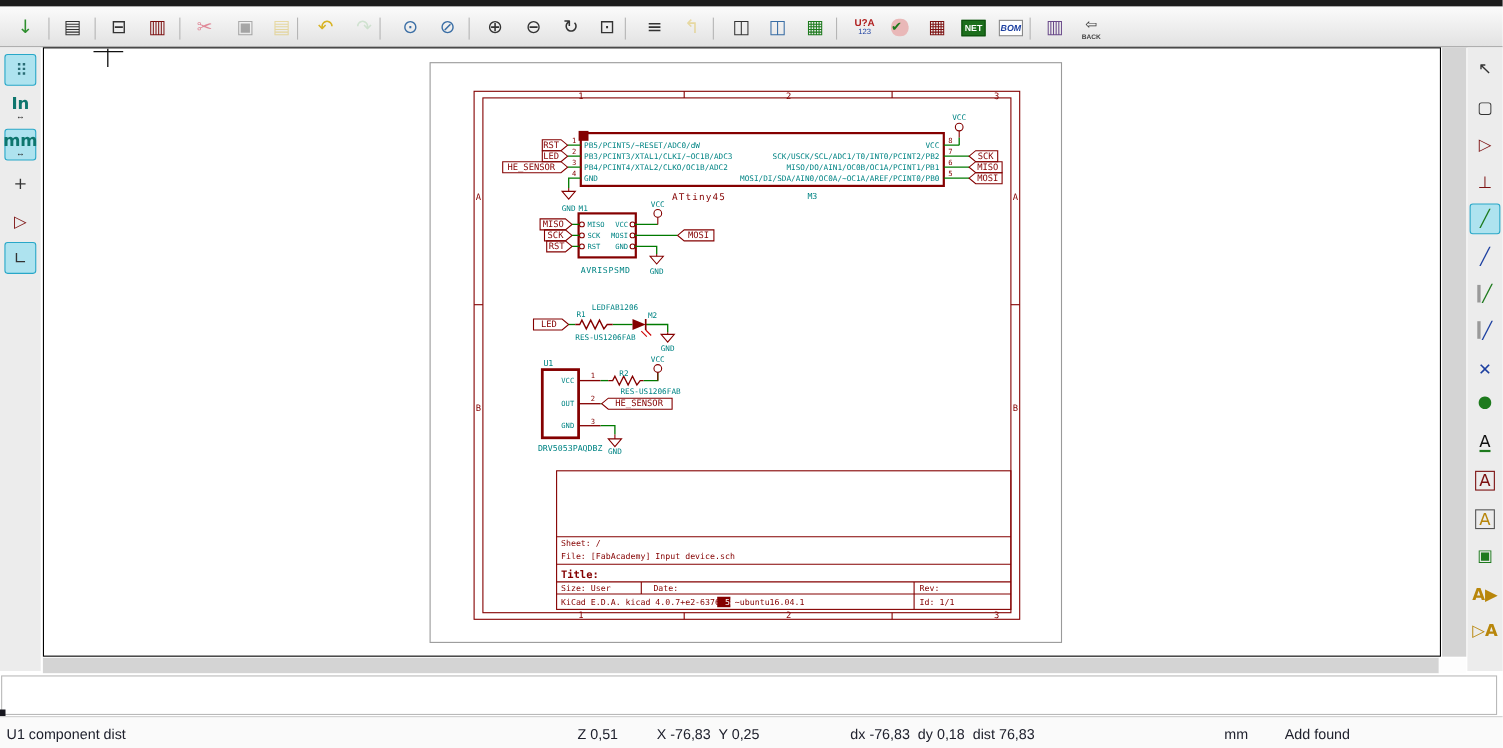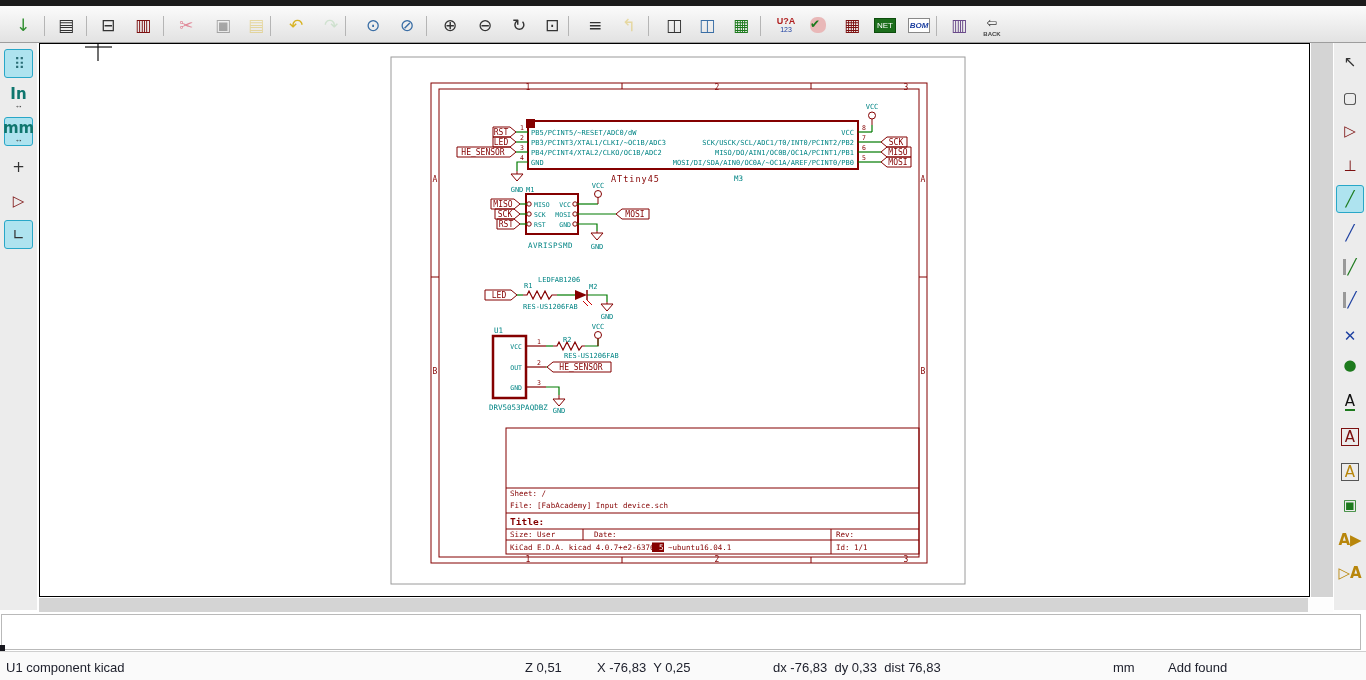--- a/index.html
+++ b/index.html
@@ -17,21 +17,21 @@
     display:flex; flex-direction:column; align-items:center; justify-content:center;
     cursor:default; }
   .tbtn .g { font-family:"DejaVu Sans", sans-serif; font-size:17px; line-height:17px; }
   .tbtn .sub { font-size:6px; line-height:6px; font-weight:bold; color:#444; }
   .dis { opacity:.38; }
   .sep { position:absolute; top:10px; width:1px; height:20px; background:#b5b5b5; }
 
   .c-save{color:#2f8f2f} .c-dark{color:#333} .c-maroon{color:#7c1010}
   .c-cut{color:#e08898} .c-gold{color:#d8b324} .c-pgreen{color:#9ccc9c}
   .c-blue{color:#3a6ea5} .c-green{color:#1d7a1d} .c-purple{color:#6a4a8a}
-  .boxnet { background:#1c6e1c; color:#fff; font-size:8px; font-weight:normal;
+  .boxnet { background:#1c6e1c; color:#fff; font-size:8px; font-weight:bold;
     padding:2px 2px; border:1px solid #0d4d0d; }
   .boxbom { background:#fff; color:#1c3fa0; font-size:8px; font-weight:bold;
     padding:2px 1px; border:1px solid #888;font-style:italic; }
   .annot { color:#b02020; font-size:9px; font-weight:bold; line-height:9px; }
   .annot2 { color:#1c3fa0; font-size:7px; line-height:7px; }
   .erc { color:#1d7a1d; background:#e9b8b8; border-radius:7px; font-size:12px;
     line-height:14px; width:16px; height:16px; }
 
   
   #toolbar-left { left:0; top:43px; width:37px; height:567px; background:#ececec; }
@@ -509,19 +509,19 @@
 </div>
 
 <div class="abs" id="vscroll"></div>
 <div class="abs" id="hscroll"></div>
 <div class="abs" id="scorner"></div>
 
 <div class="abs" id="msgpanel"></div>
 <div class="abs" id="blackNotch"></div>
 
 <div class="abs" id="statusbar">
-  <span style="left:6px">U1 component kicad</span>
+  <span style="left:6px">U1 component dist</span>
   <span style="left:525px">Z 0,51</span>
   <span style="left:597px">X -76,83  Y 0,25</span>
-  <span style="left:773px">dx -76,83  dy 0,33  dist 76,83</span>
+  <span style="left:773px">dx -76,83  dy 0,18  dist 76,83</span>
   <span style="left:1113px">mm</span>
   <span style="left:1168px">Add found</span>
 </div>
 
 </body></html>

